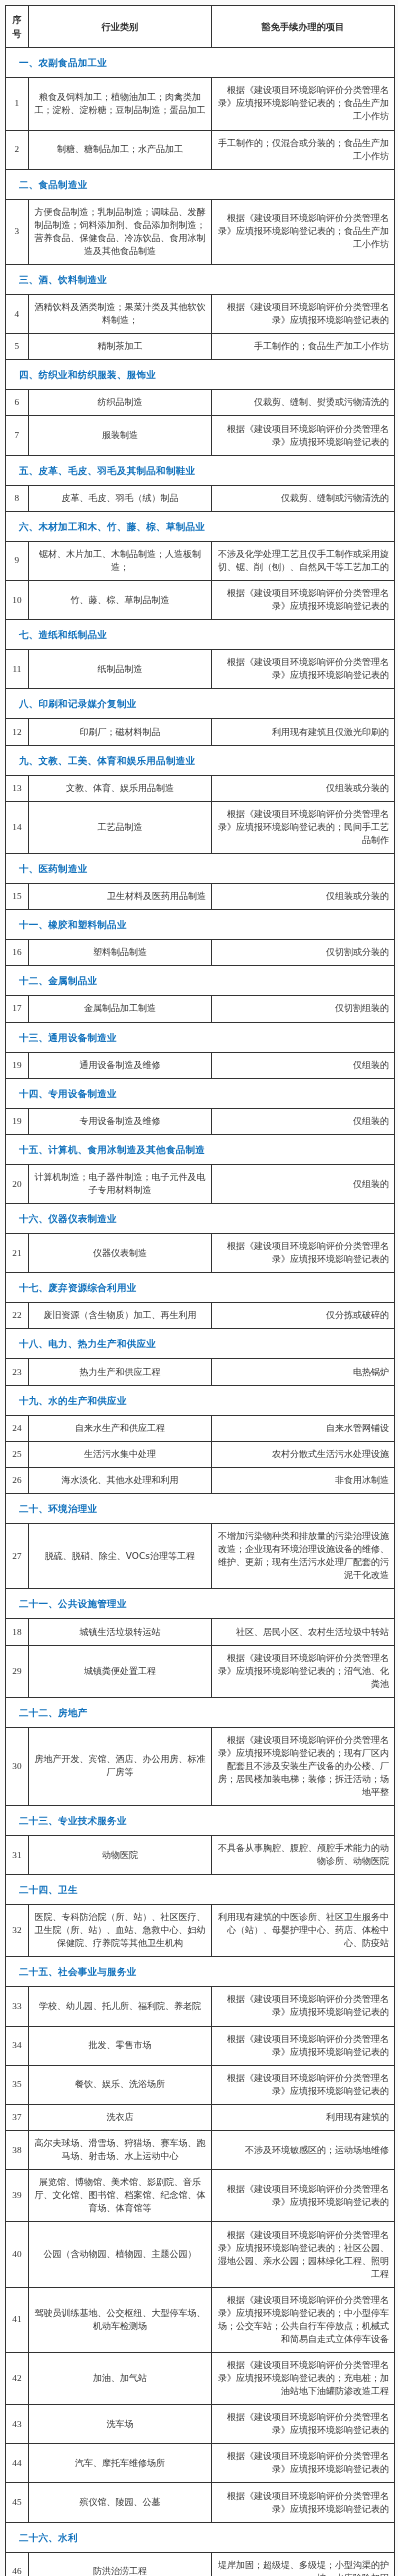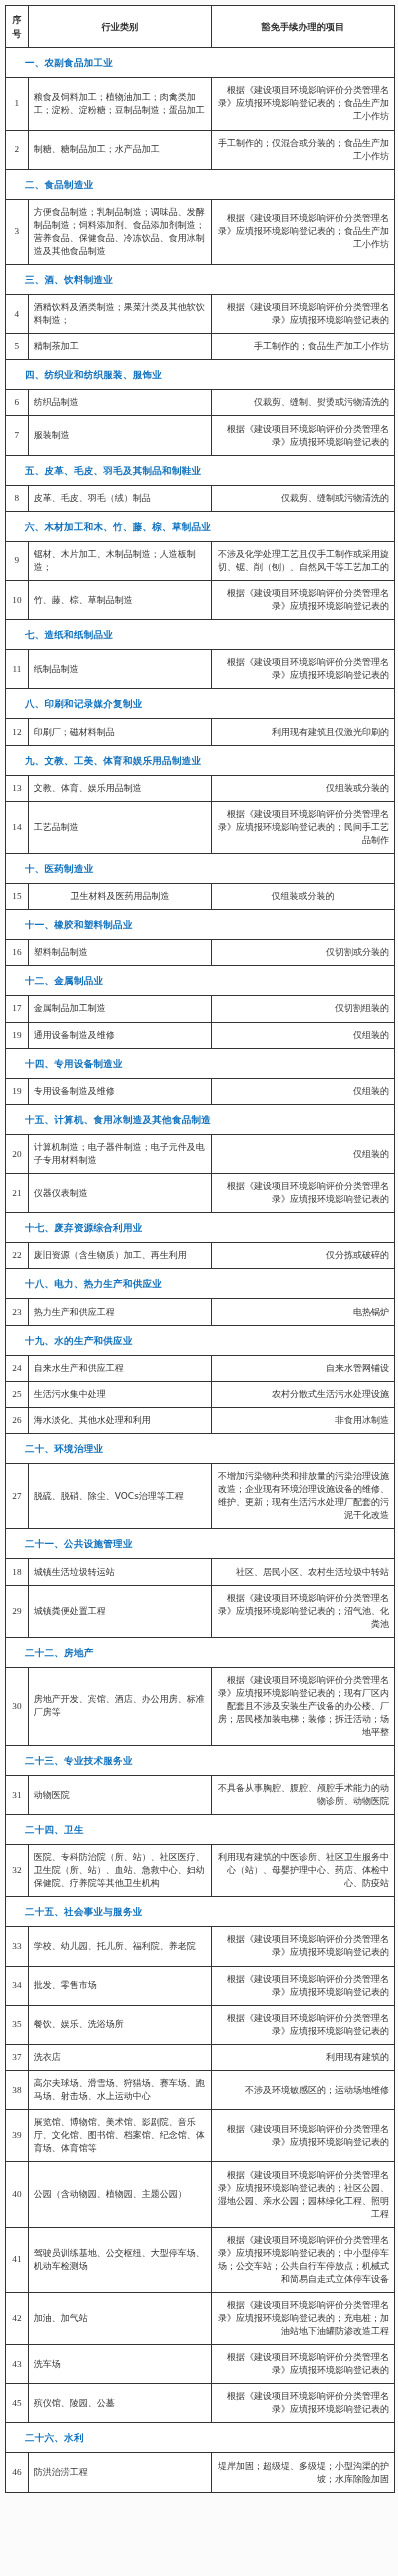--- a/index.html
+++ b/index.html
@@ -4,24 +4,24 @@
 <style>
   html,body{margin:0;padding:0;background:#fbfbfb;}
   body{width:399px;font-family:"DejaVu Sans","Liberation Sans",sans-serif;-webkit-font-smoothing:antialiased;}
   .page{padding:4.9px 4.9px 14.7px 4.9px;}
   table{width:389px;border-collapse:collapse;background:#ffffff;table-layout:fixed;}
   table,th,td{border:0.6px solid #333333;}
   table{border-width:1.2px;}
   th{font-size:9.2px;font-weight:bold;color:#333333;text-align:center;vertical-align:middle;padding:7.4px 2.5px;line-height:1.45;}
   td{font-size:9px;color:#333333;vertical-align:middle;padding:6.1px 4.9px;line-height:13px;word-break:break-all;}
   td.no-cell{text-align:center;font-family:"Liberation Serif","DejaVu Serif",serif;font-size:9.2px;padding:6.1px 1.2px;}
-  td.cat-cell{text-align:left;}
+  td.cat-cell{text-align:center;}
   td.ex-cell{text-align:right;}
-  tr.center-row td.cat-cell,tr.center-row td.ex-cell{text-align:center;}
-  tr.section-row td{color:var(--accent,#1272bd);font-weight:bold;font-size:9.5px;padding:8px 19px;letter-spacing:0.3px;}
+  tr.center-row td.cat-cell,tr.center-row td.ex-cell{text-align:right;}
+  tr.section-row td{color:var(--accent,#1272bd);font-weight:bold;font-size:9.5px;padding:8px 13px;letter-spacing:0.3px;}
   col.c-no{width:23px;}
   col.c-cat{width:183px;}
   col.c-ex{width:183px;}
 </style>
 </head>
 <body>
 
 <div class="page">
   <table>
     <colgroup>
@@ -151,20 +151,23 @@
           <td class="ex-cell">仅切割或分装的</td>
         </tr>
         <tr class="section-row">
           <td colspan="3">十二、金属制品业</td>
         </tr>
         <tr>
           <td class="no-cell">17</td>
           <td class="cat-cell">金属制品加工制造</td>
           <td class="ex-cell">仅切割组装的</td>
         </tr>
+        <tr class="section-row">
+          <td colspan="3">十三、通用设备制造业</td>
+        </tr>
         <tr>
           <td class="no-cell">19</td>
           <td class="cat-cell">通用设备制造及维修</td>
           <td class="ex-cell">仅组装的</td>
         </tr>
         <tr class="section-row">
           <td colspan="3">十四、专用设备制造业</td>
         </tr>
         <tr>
           <td class="no-cell">19</td>
@@ -172,20 +175,23 @@
           <td class="ex-cell">仅组装的</td>
         </tr>
         <tr class="section-row">
           <td colspan="3">十五、计算机、食用冰制造及其他食品制造</td>
         </tr>
         <tr>
           <td class="no-cell">20</td>
           <td class="cat-cell">计算机制造；电子器件制造；电子元件及电子专用材料制造</td>
           <td class="ex-cell">仅组装的</td>
         </tr>
+        <tr class="section-row">
+          <td colspan="3">十六、仪器仪表制造业</td>
+        </tr>
         <tr>
           <td class="no-cell">21</td>
           <td class="cat-cell">仪器仪表制造</td>
           <td class="ex-cell">根据《建设项目环境影响评价分类管理名录》应填报环境影响登记表的</td>
         </tr>
         <tr class="section-row">
           <td colspan="3">十七、废弃资源综合利用业</td>
         </tr>
         <tr>
           <td class="no-cell">22</td>
@@ -307,20 +313,25 @@
           <td class="ex-cell">根据《建设项目环境影响评价分类管理名录》应填报环境影响登记表的；中小型停车场；公交车站；公共自行车停放点；机械式和简易自走式立体停车设备</td>
         </tr>
         <tr>
           <td class="no-cell">42</td>
           <td class="cat-cell">加油、加气站</td>
           <td class="ex-cell">根据《建设项目环境影响评价分类管理名录》应填报环境影响登记表的；充电桩；加油站地下油罐防渗改造工程</td>
         </tr>
         <tr>
           <td class="no-cell">43</td>
           <td class="cat-cell">洗车场</td>
+          <td class="ex-cell">根据《建设项目环境影响评价分类管理名录》应填报环境影响登记表的</td>
+        </tr>
+        <tr>
+          <td class="no-cell">44</td>
+          <td class="cat-cell">汽车、摩托车维修场所</td>
           <td class="ex-cell">根据《建设项目环境影响评价分类管理名录》应填报环境影响登记表的</td>
         </tr>
         <tr>
           <td class="no-cell">45</td>
           <td class="cat-cell">殡仪馆、陵园、公墓</td>
           <td class="ex-cell">根据《建设项目环境影响评价分类管理名录》应填报环境影响登记表的</td>
         </tr>
         <tr class="section-row">
           <td colspan="3">二十六、水利</td>
         </tr>

